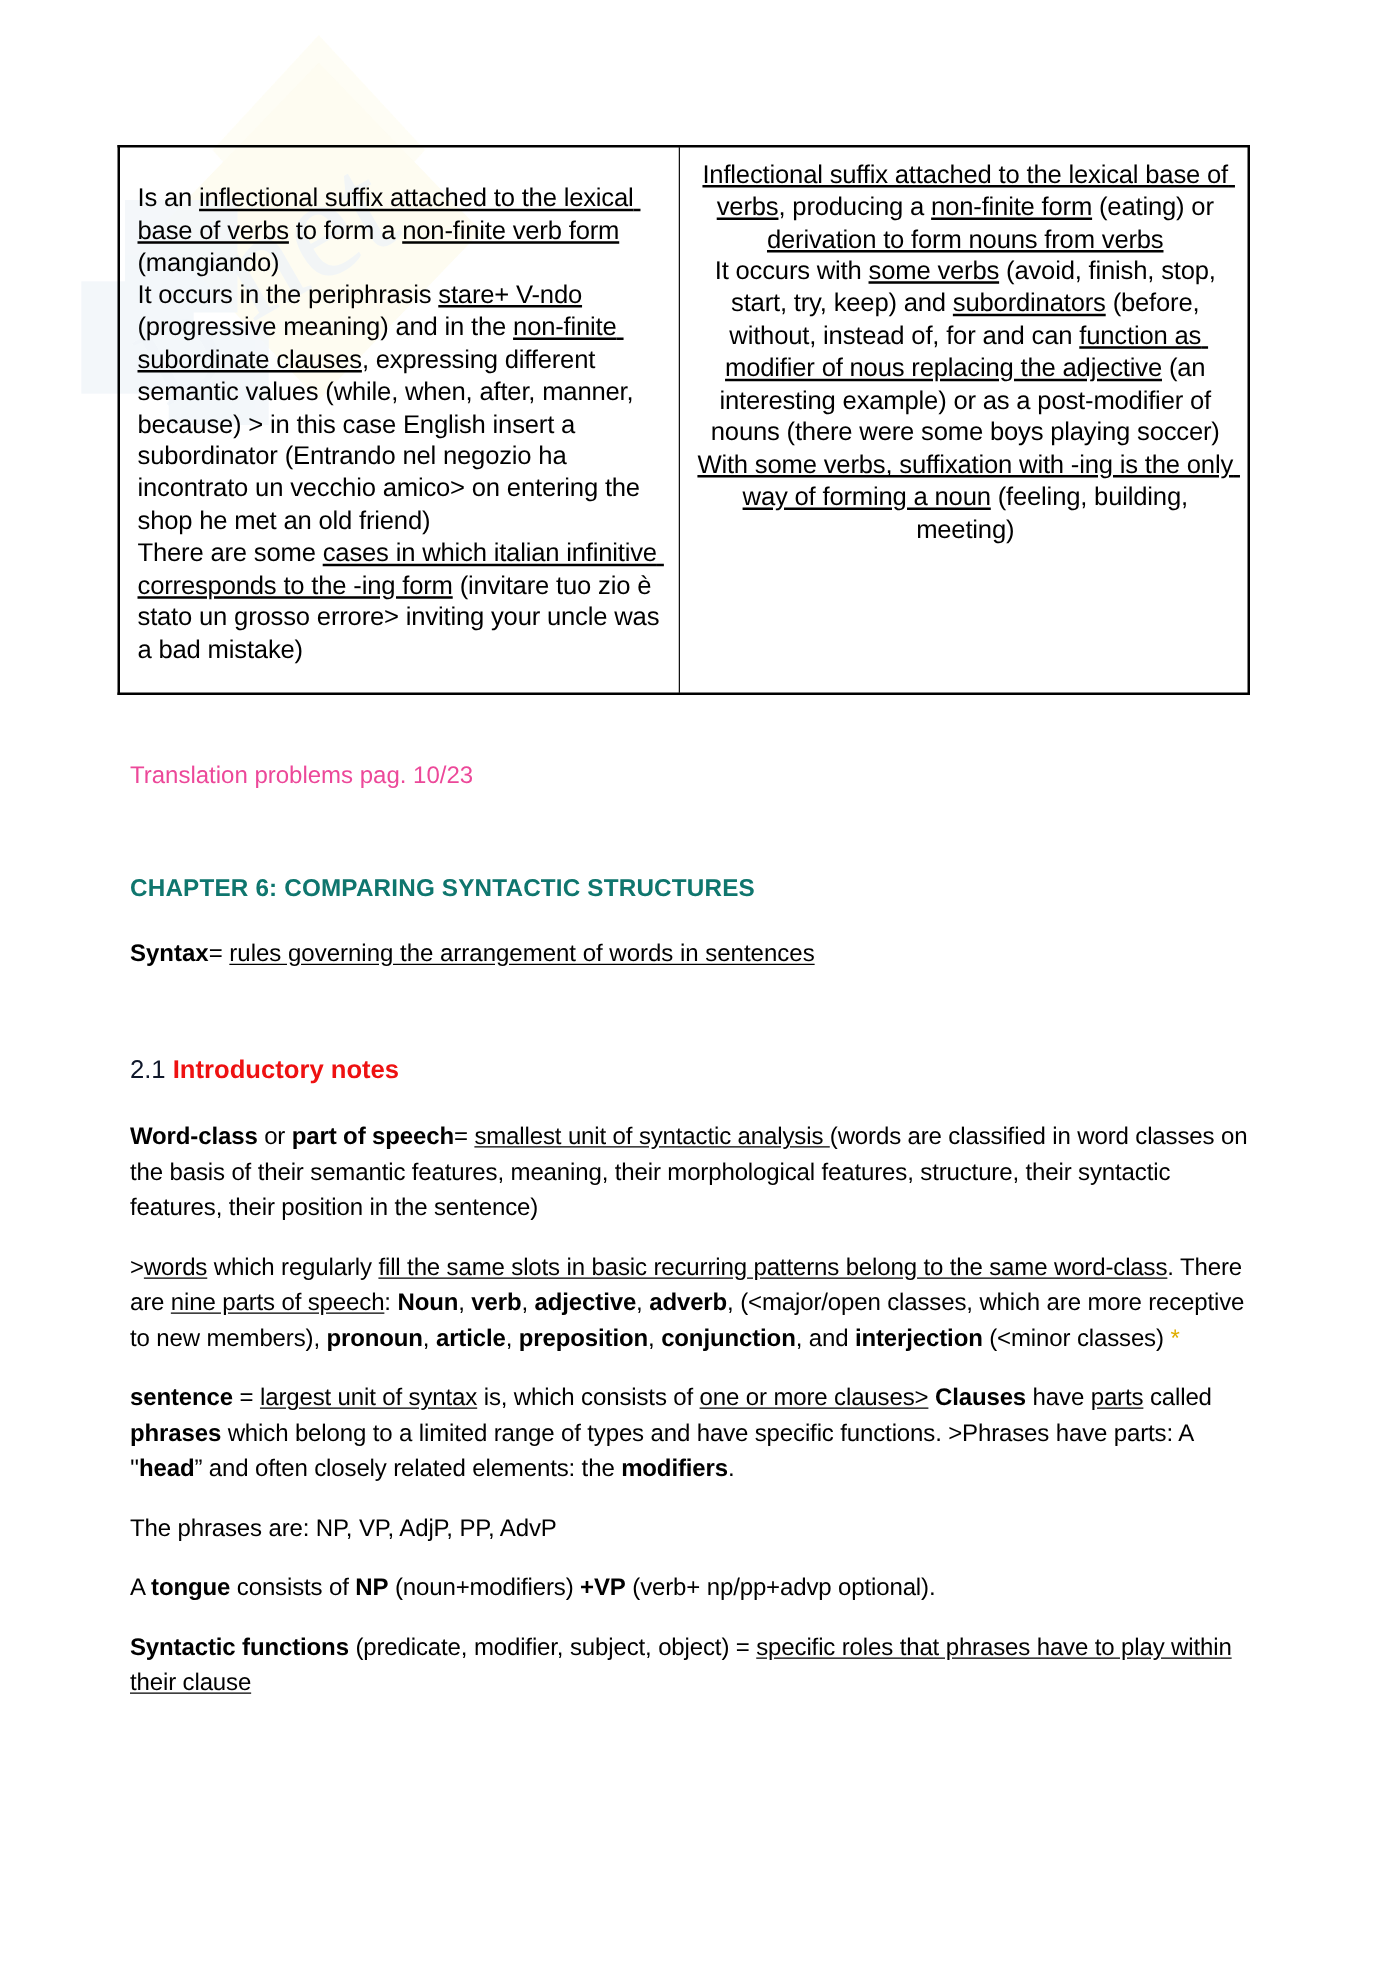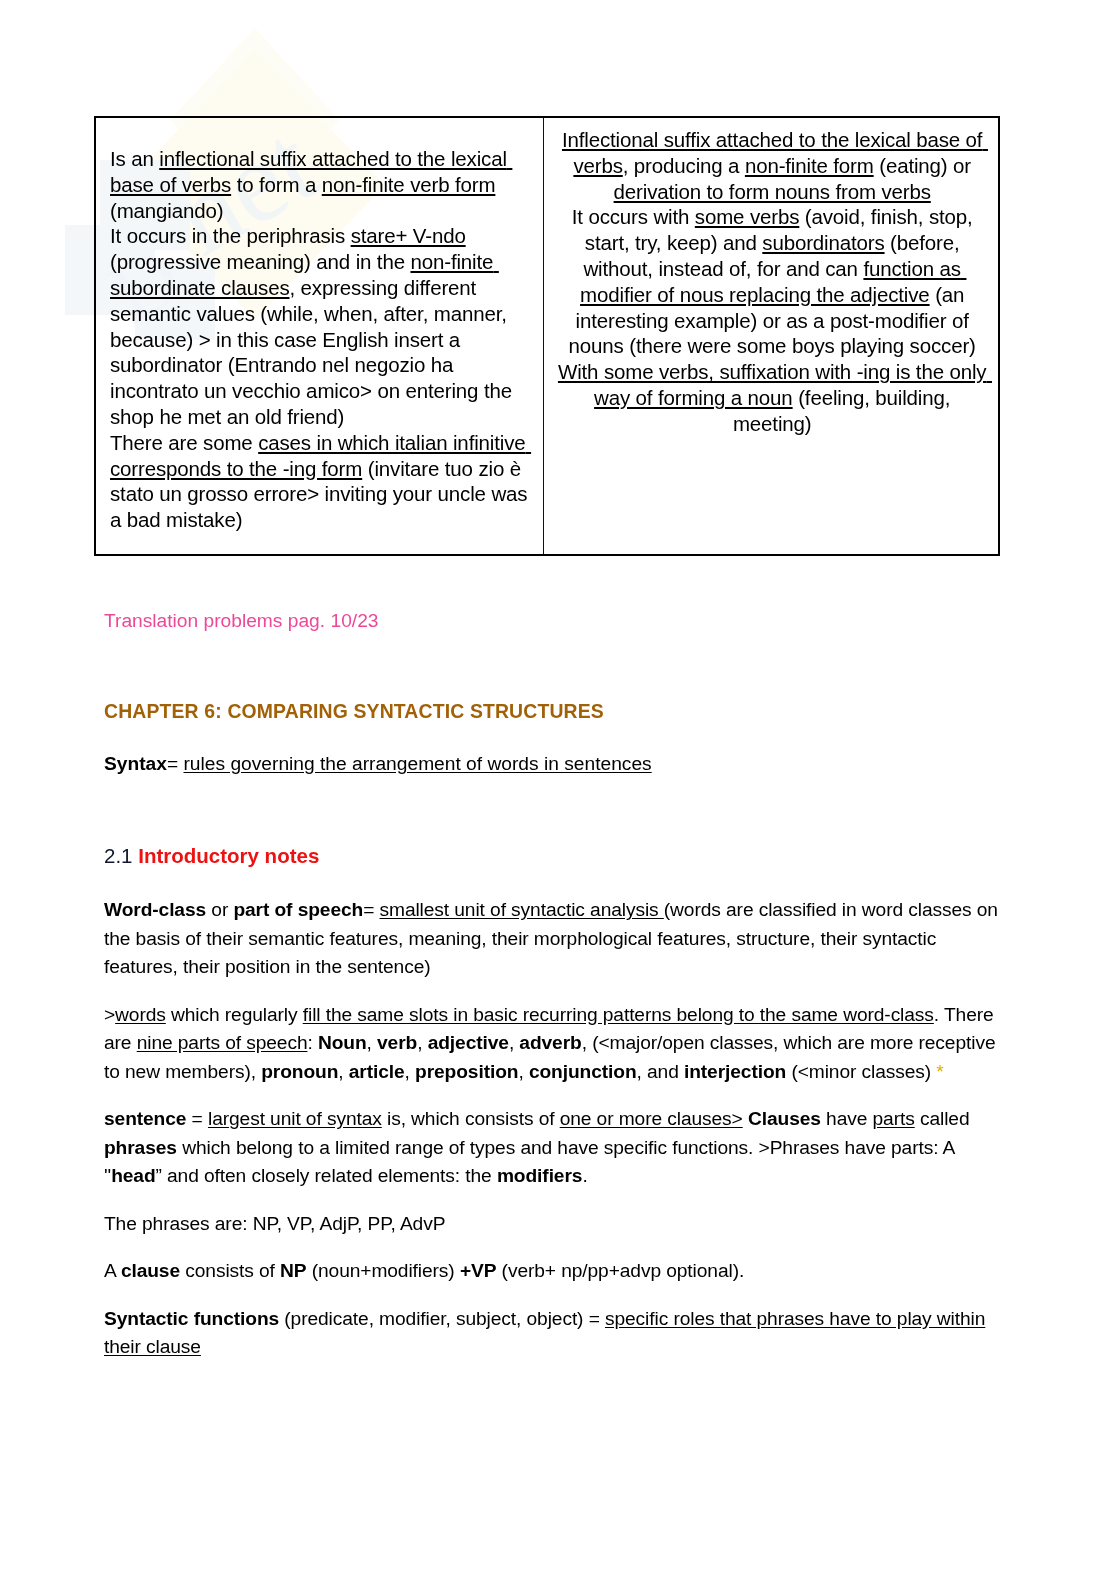--- a/index.html
+++ b/index.html
@@ -151,37 +151,37 @@
     </tr>
   </tbody>
     </table>
 
   <div class="flow">
 
     <p class="translation-note" style="color: #ec4899;">Translation problems pag. 10/23</p>
 
     <div class="spacer-lg"></div>
 
-    <p class="chapter-heading" style="color: #a16207;">CHAPTER 6: COMPARING SYNTACTIC STRUCTURES</p>
+    <p class="chapter-heading" style="color: #0f766e;">CHAPTER 6: COMPARING SYNTACTIC STRUCTURES</p>
 
     <div class="spacer-md"></div>
 
     <p class="syntax-line"><span style="font-weight: bold;">Syntax</span><span>= </span><span class="u">rules governing the arrangement of words in sentences</span></p>
 
     <div class="spacer-lg"></div>
 
     <p class="section-heading">
       <span class="num">2.1</span><span>&nbsp;</span><span class="ttl" style="color: rgb(238, 17, 17);">Introductory notes</span>
     </p>
 
     <div class="spacer-md"></div>
 
     <div id="paragraphs">
         <p class="para"><span style="font-weight: bold;">Word-class</span><span> or </span><span style="font-weight: bold;">part of speech</span><span>= </span><span class="u">smallest unit of syntactic analysis </span><span>(words are classified in word classes on the basis of their semantic features, meaning, their morphological features, structure, their syntactic features, their position in the sentence)</span></p>
         <p class="para"><span>&gt;</span><span class="u">words</span><span> which regularly </span><span class="u">fill the same slots in basic recurring patterns belong to the same word-class</span><span>. There are </span><span class="u">nine parts of speech</span><span>: </span><span style="font-weight: bold;">Noun</span><span>, </span><span style="font-weight: bold;">verb</span><span>, </span><span style="font-weight: bold;">adjective</span><span>, </span><span style="font-weight: bold;">adverb</span><span>, (&lt;major/open classes, which are more receptive to new members), </span><span style="font-weight: bold;">pronoun</span><span>, </span><span style="font-weight: bold;">article</span><span>, </span><span style="font-weight: bold;">preposition</span><span>, </span><span style="font-weight: bold;">conjunction</span><span>, and </span><span style="font-weight: bold;">interjection</span><span> (&lt;minor classes) </span><span style="color: rgb(224, 174, 0);">*</span></p>
         <p class="para"><span style="font-weight: bold;">sentence</span><span> = </span><span class="u">largest unit of syntax</span><span> is, which consists of </span><span class="u">one or more clauses&gt;</span><span> </span><span style="font-weight: bold;">Clauses</span><span> have </span><span class="u">parts</span><span> called </span><span style="font-weight: bold;">phrases</span><span> which belong to a limited range of types and have specific functions. &gt;Phrases have parts: A ''</span><span style="font-weight: bold;">head</span><span>” and often closely related elements: the </span><span style="font-weight: bold;">modifiers</span><span>.</span></p>
         <p class="para"><span>The phrases are: NP, VP, AdjP, PP, AdvP</span></p>
-        <p class="para"><span>A </span><span style="font-weight: bold;">clause</span><span> consists of </span><span style="font-weight: bold;">NP</span><span> (noun+modifiers) </span><span style="font-weight: bold;">+VP</span><span> (verb+ np/pp+advp optional).</span></p>
+        <p class="para"><span>A </span><span style="font-weight: bold;">tongue</span><span> consists of </span><span style="font-weight: bold;">NP</span><span> (noun+modifiers) </span><span style="font-weight: bold;">+VP</span><span> (verb+ np/pp+advp optional).</span></p>
         <p class="para"><span style="font-weight: bold;">Syntactic functions</span><span> (predicate, modifier, subject, object) = </span><span class="u">specific roles that phrases have to play within their clause</span></p>
       </div>
 
   </div>
 </div>
 
 </body></html>

